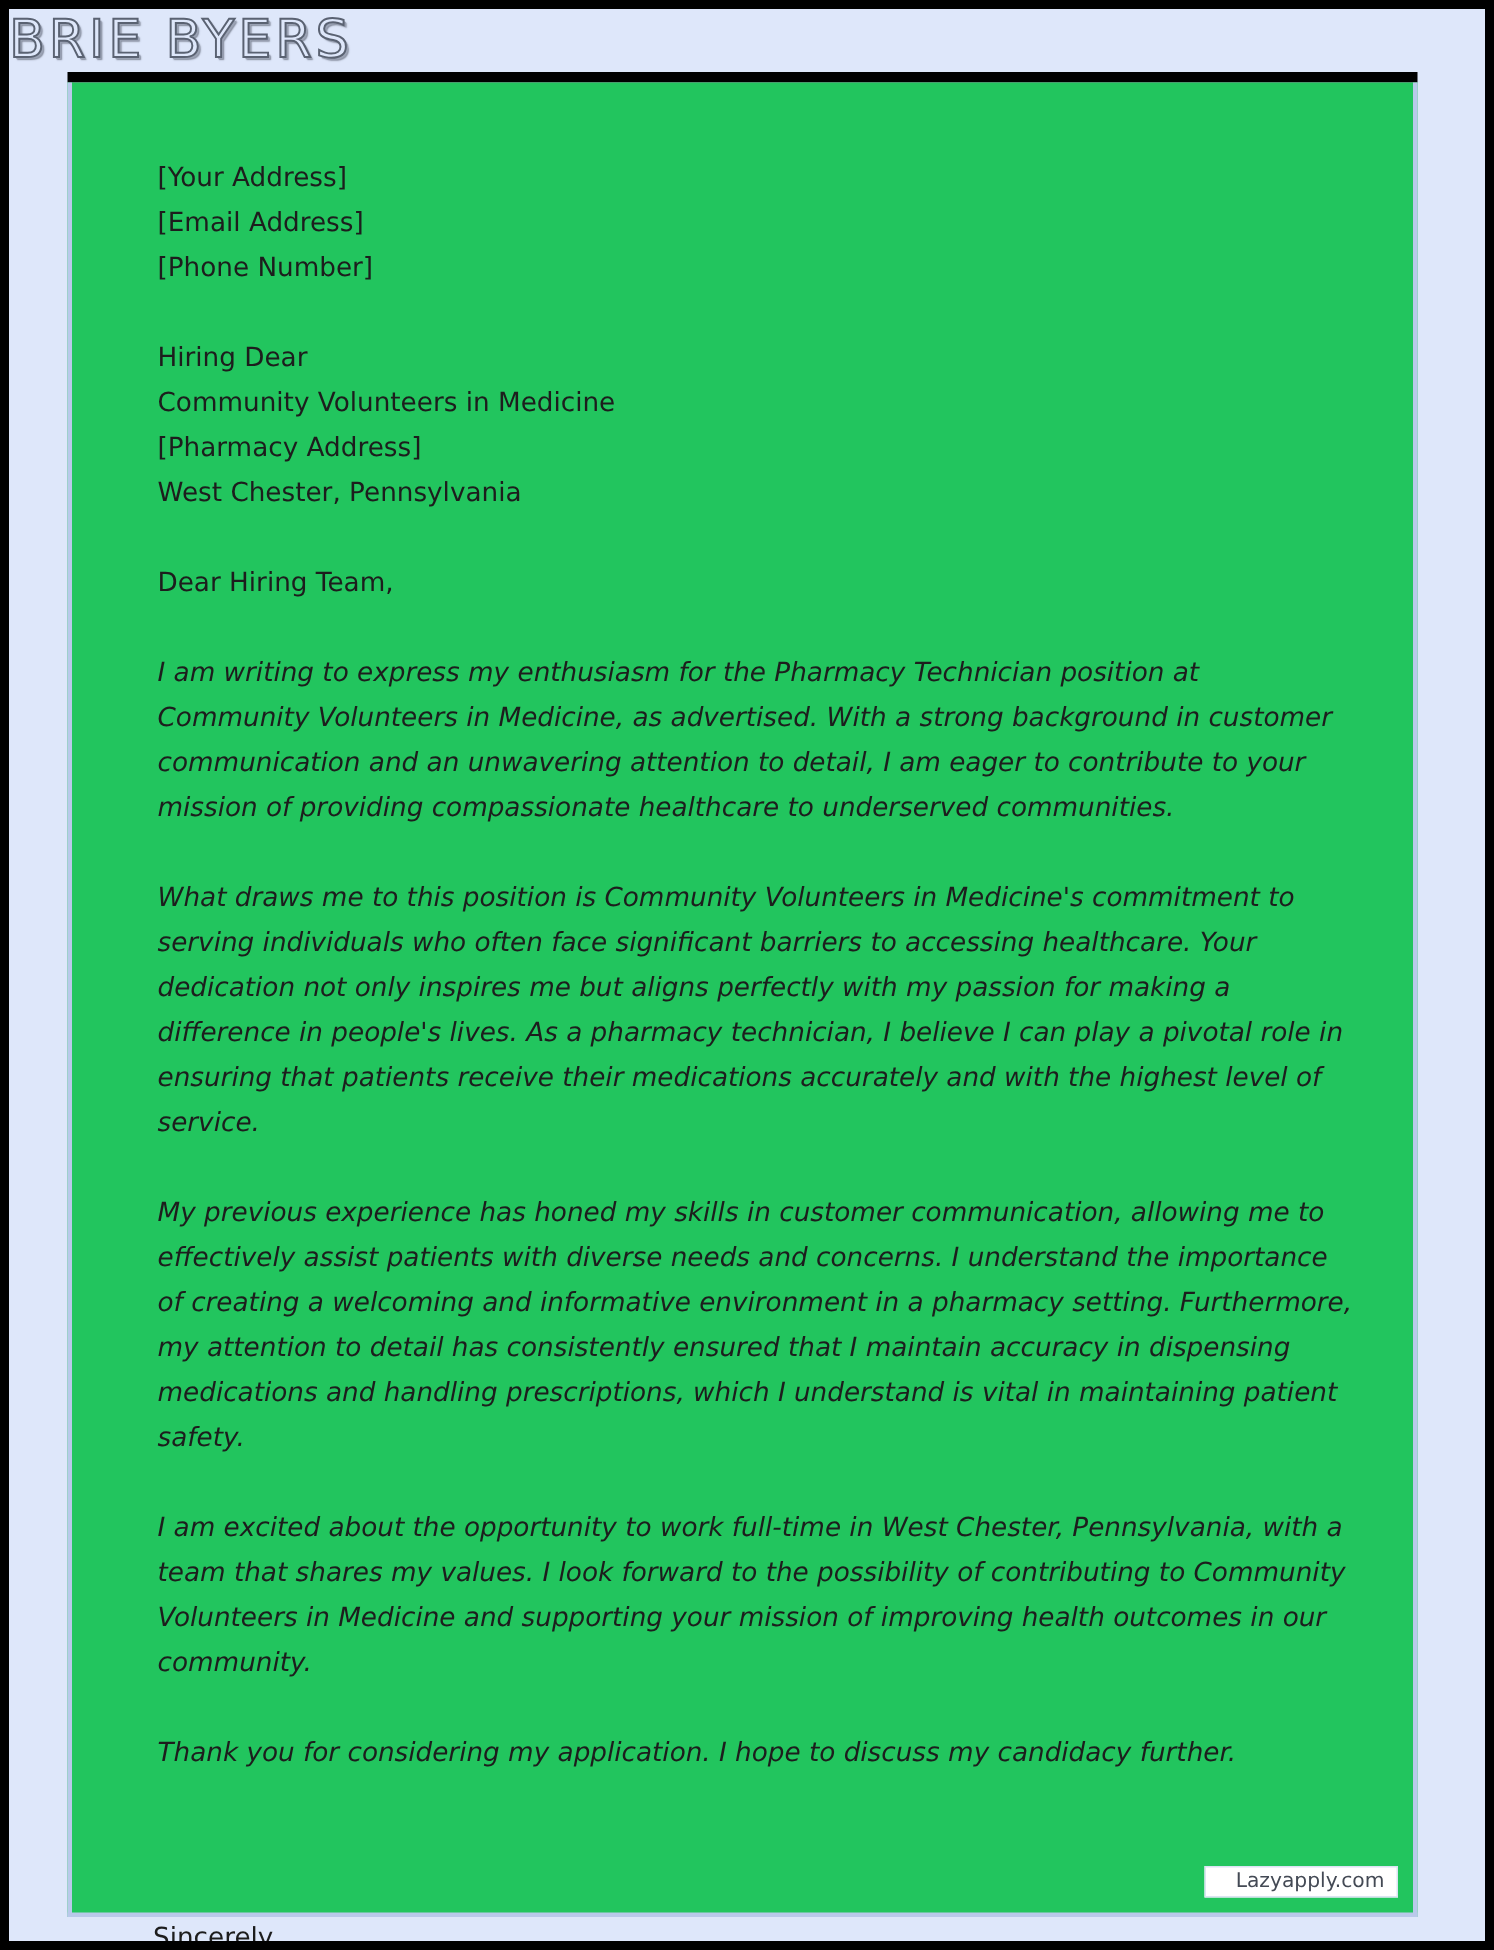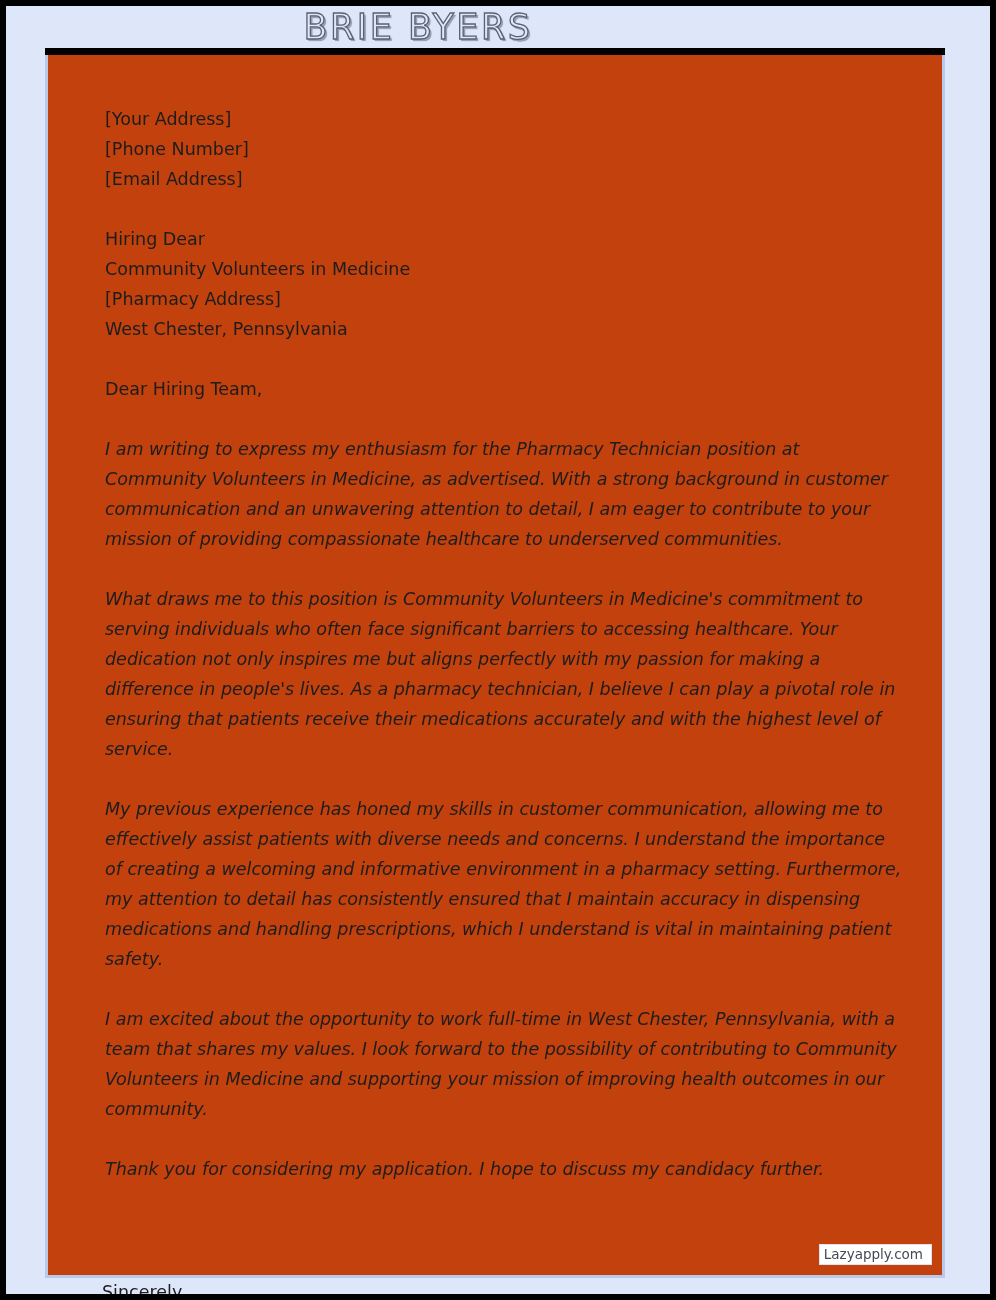--- a/index.html
+++ b/index.html
@@ -28,21 +28,21 @@
 
   
   .letter-header {
     position: absolute;
     left: 0;
     top: 0;
     width: 864px;
     height: 42px;
     display: flex;
     align-items: center;
-    justify-content: center;
+    justify-content: flex-start;
     padding-right: 40px;
     box-sizing: border-box;
     border-radius: 15px;
   }
   .applicant-name {
     font-family: "DejaVu Sans", sans-serif;
     font-size: 35px;
     font-weight: 400;
     letter-spacing: 2.5px;
     color: #dee7fa;
@@ -64,21 +64,21 @@
     background: #000000;
   }
 
   
   .letter-page {
     position: absolute;
     left: 39px;
     top: 49px;
     width: 900px;
     height: 1223px;
-    background: #c2410c;
+    background: #22c55e;
     border-left: 3px solid #b9c9ea;
     border-right: 3px solid #b9c9ea;
     border-bottom: 3px solid #b9c9ea;
     box-sizing: border-box;
     overflow: hidden;
   }
 
   .letter-body {
     position: absolute;
     left: 57px;
@@ -106,21 +106,21 @@
   
   .watermark {
     position: absolute;
     right: 10px;
     bottom: 10px;
     font-family: "DejaVu Sans", sans-serif;
     font-size: 13.5px;
     color: #444a55;
     background: #ffffff;
     border: 1px solid #dbe3f3;
-    padding: 1px 8px 2px 4px;
+    padding: 1px 8px 2px 20px;
     line-height: 16px;
   }
 
   
   .closing-outside {
     position: absolute;
     left: 96px;
     top: 1274px;
     font-family: "DejaVu Sans", sans-serif;
     font-size: 17.5px;
@@ -138,22 +138,22 @@
   </div>
 
   <div class="header-rule"></div>
 
   <div class="letter-page">
 
     <div class="letter-body">
 
       <div>
         <div class="text-line">[Your Address]</div>
+        <div class="text-line">[Email Address]</div>
         <div class="text-line">[Phone Number]</div>
-        <div class="text-line">[Email Address]</div>
       </div>
 
       <div class="block-gap"></div>
 
       <div>
         <div class="text-line">Hiring Dear</div>
         <div class="text-line">Community Volunteers in Medicine</div>
         <div class="text-line">[Pharmacy Address]</div>
         <div class="text-line">West Chester, Pennsylvania</div>
       </div>

